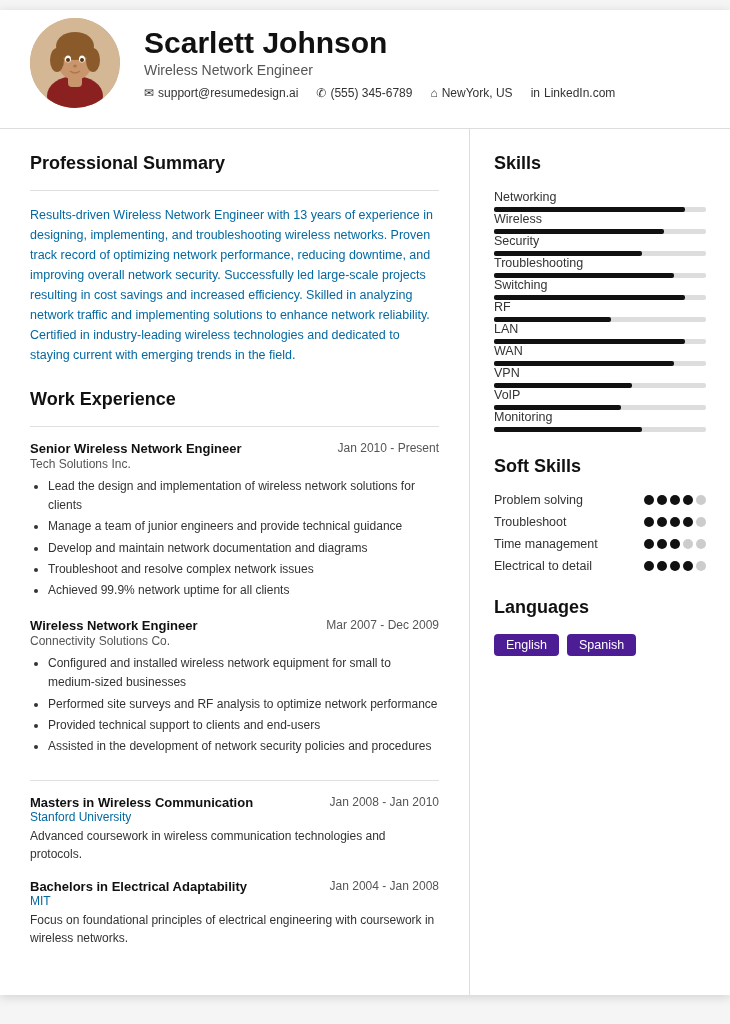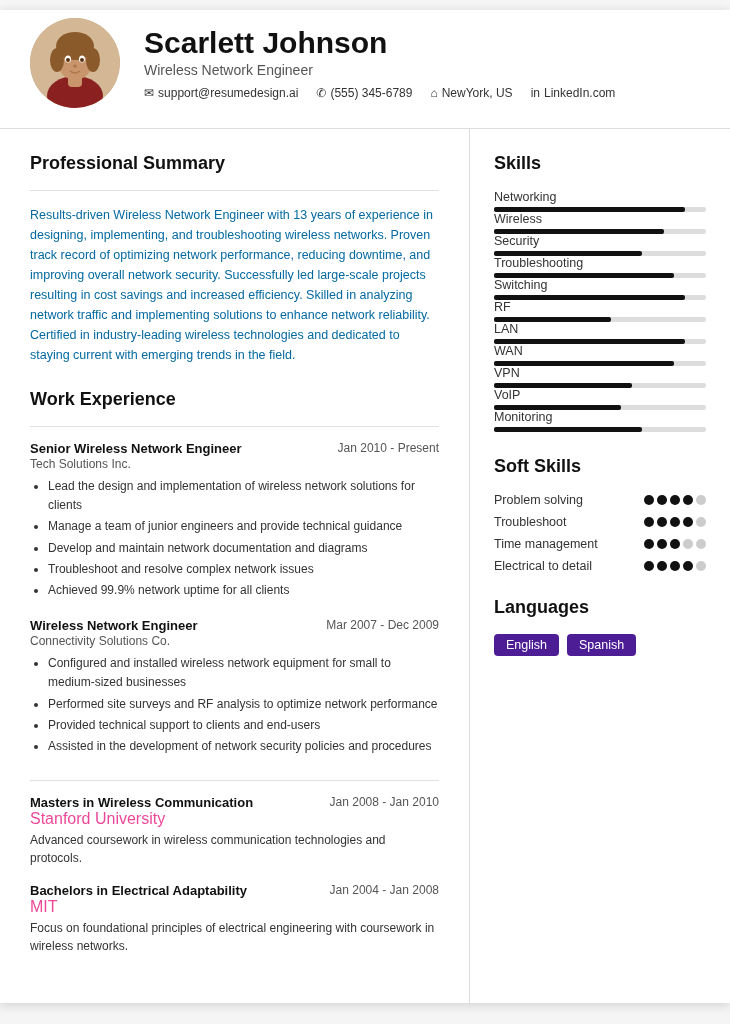--- a/index.html
+++ b/index.html
@@ -135,22 +135,22 @@
       font-weight: 700;
       color: #111;
     }
     .edu-date {
       font-size: 12px;
       color: #555;
       white-space: nowrap;
       margin-left: 10px;
     }
     .edu-school {
-      font-size: 16px;
-      color: #ec4899;
+      font-size: 12px;
+      color: #0369a1;
       margin-bottom: 3px;
     }
     .edu-desc {
       font-size: 12px;
       color: #333;
       line-height: 1.5;
     }
     
     .skill-item { }
     .skill-name {

